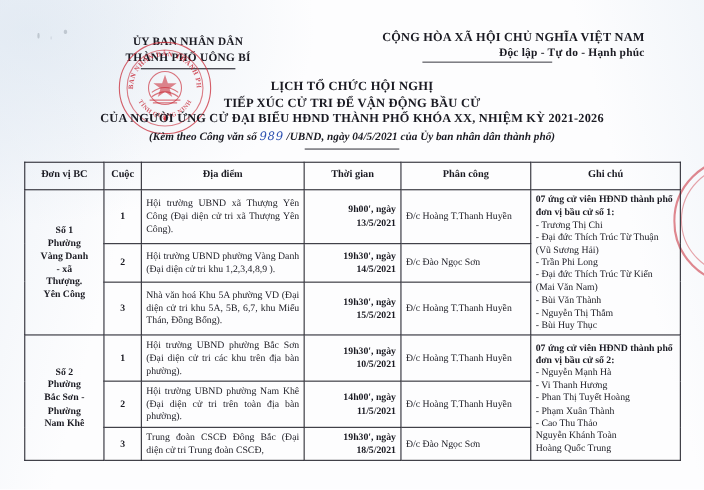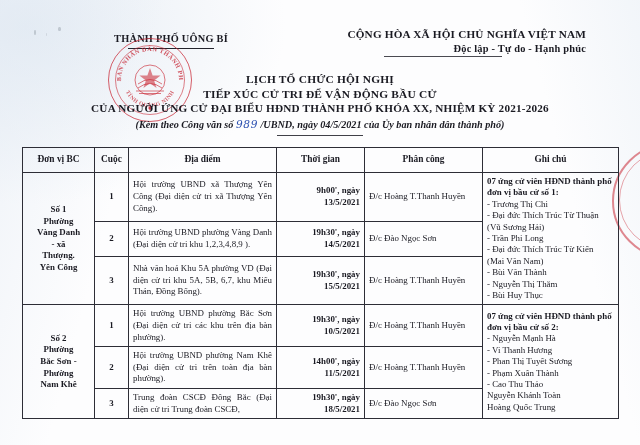--- a/index.html
+++ b/index.html
@@ -250,20 +250,21 @@
 
 <div id="scan-page">
   <div class="speck" style="left:34px;top:30px;width:2px;height:5px;"></div>
   <div class="speck" style="left:58px;top:27px;width:3px;height:4px;"></div>
   <div class="speck" style="left:46px;top:33px;width:1px;height:3px;opacity:.3"></div>
 </div>
 
 <div id="letterhead">
 
   <div class="org-block">
+    <div class="org-line">ỦY BAN NHÂN DÂN</div>
     <div class="org-line">THÀNH PHỐ UÔNG BÍ</div>
     <div class="org-rule"></div>
   </div>
 
   <div class="nation-block">
     <div class="nation-line1">CỘNG HÒA XÃ HỘI CHỦ NGHĨA VIỆT NAM</div>
     <div class="nation-line2">Độc lập - Tự do - Hạnh phúc</div>
     <div class="nation-rule"></div>
   </div>
 
@@ -396,21 +397,21 @@
       <td class="time-cell">
         <div>19h30', ngày</div>
         <div>10/5/2021</div>
       </td>
       <td class="assign-cell">Đ/c Hoàng T.Thanh Huyền</td>
       <td class="note-cell" rowspan="3">
         <div class="note-head">07 ứng cử viên HĐND thành phố</div>
         <div class="note-head">đơn vị bầu cử số 2:</div>
         <div class="note-name">- Nguyễn Mạnh Hà</div>
         <div class="note-name">- Vi Thanh Hương</div>
-        <div class="note-name">- Phan Thị Tuyết Sương</div>
+        <div class="note-name">- Phan Thị Tuyết Hoàng</div>
         <div class="note-name">- Phạm Xuân Thành</div>
         <div class="note-name">- Cao Thu Thảo</div>
         <div class="note-name">Nguyễn Khánh Toàn</div>
         <div class="note-name">Hoàng Quốc Trung</div>
       </td>
     </tr>
     <tr>
       <td class="no-cell">2</td>
       <td class="place-cell">Hội trường UBND phường Nam Khê (Đại diện cử tri trên toàn địa bàn phường).</td>
       <td class="time-cell">

